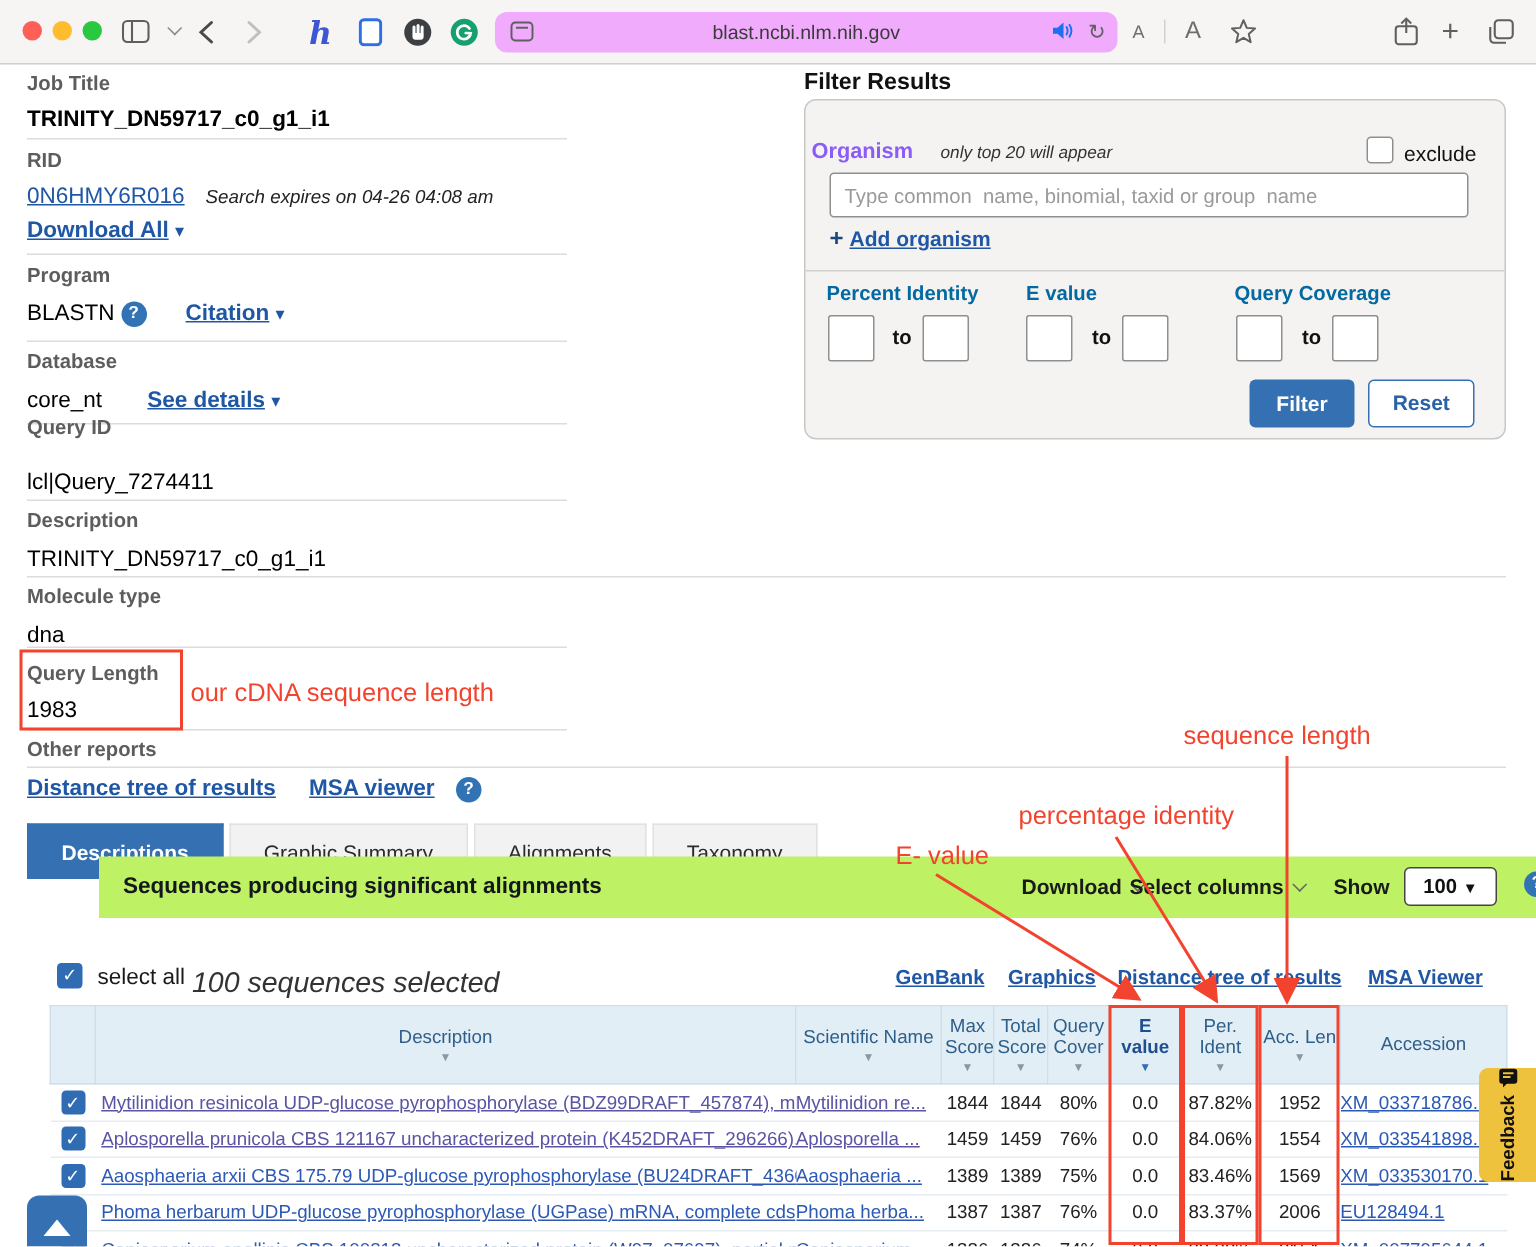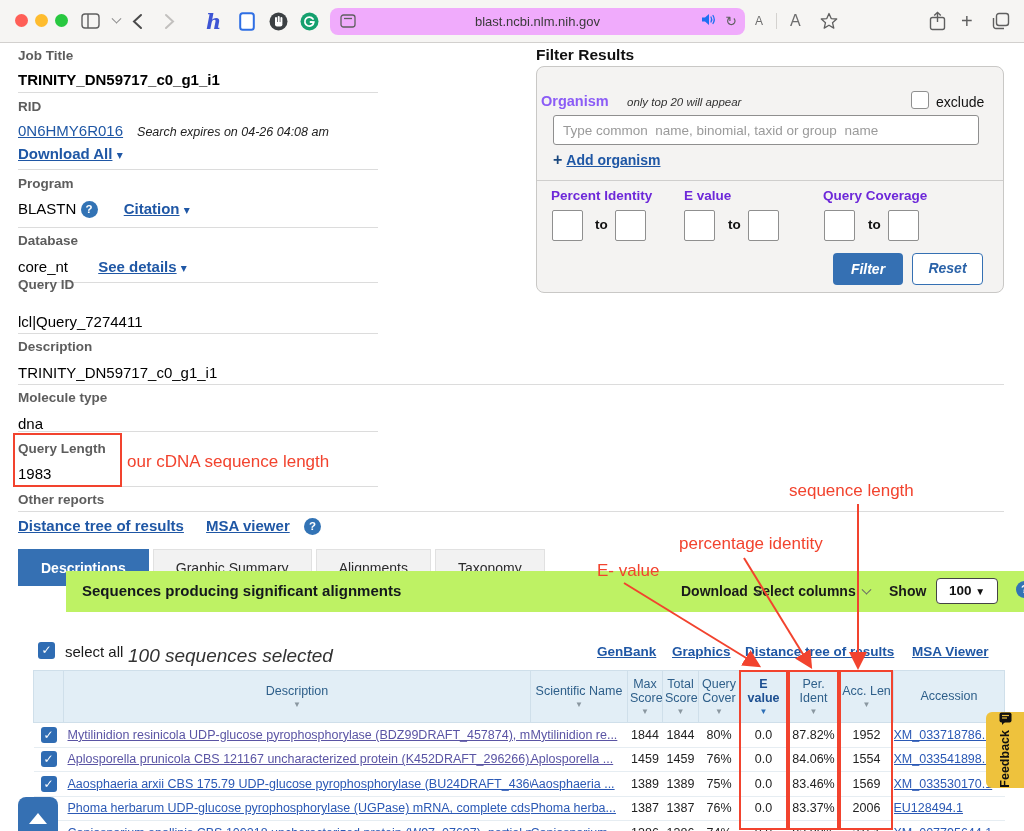--- a/index.html
+++ b/index.html
@@ -37,24 +37,24 @@
   .fpanel { position:absolute; left:536px; top:66px; width:468px; height:227px; background:#f4f3f2; border:1px solid #c9c8c6; border-radius:8px; }
   .fpanel .org-lab { position:absolute; left:4px; top:26px; font-size:14.5px; font-weight:bold; color:#8b5cf6; }
   .fpanel .org-note { position:absolute; left:90px; top:29px; font-size:11.5px; font-style:italic; color:#333; }
   .fpanel .exclude { position:absolute; left:374px; top:24px; width:18px; height:18px; background:#fff; border:1px solid #8f8f8f; border-radius:3px; }
   .fpanel .exclude-lab { position:absolute; left:399px; top:27px; font-size:14px; color:#111; }
   .fpanel input.org { position:absolute; left:16px; top:48px; width:426px; height:30px; border:1px solid #8f8f8f; border-radius:3px; font-size:13.5px; padding:0 9px; color:#333; font-family:inherit; }
   .fpanel input.org::placeholder { color:#9a9a9a; }
   .fpanel .addorg { position:absolute; left:16px; top:84px; font-size:14px; }
   .fpanel .plus { color:#1a477e; font-weight:bold; font-size:16px; margin-right:4px; }
   .fpanel .hline { position:absolute; left:0; top:113px; width:100%; height:1px; background:#cfcecd; }
-  .rlab { position:absolute; top:121px; font-size:13.5px; font-weight:bold; color:#6d28d9; }
+  .rlab { position:absolute; top:121px; font-size:13.5px; font-weight:bold; color:#0369a1; }
   .rin { position:absolute; top:143px; width:31px; height:31px; border:1px solid #8f8f8f; background:#fff; border-radius:2px; font-family:inherit; }
   .rto { position:absolute; top:150px; font-size:13.5px; font-weight:bold; color:#111; }
-  .btn { position:absolute; top:186px; height:32px; border-radius:4px; font-size:14px; font-weight:bold; text-align:center; line-height:32px; cursor:pointer;font-style:italic; }
+  .btn { position:absolute; top:186px; height:32px; border-radius:4px; font-size:14px; font-weight:bold; text-align:center; line-height:32px; cursor:pointer; }
   .btn.filter { left:296px; width:70px; background:#3570b3; color:#fff; }
   .btn.reset { left:375px; width:71px; background:#fff; color:#2a62a8; border:1.5px solid #3570b3; line-height:29px; }
 
   
   .red-note { fill:#f2432e; font-size:17px; font-family:"Liberation Sans",sans-serif; }
 
   
   .tabs { position:absolute; left:18px; top:549px; height:37px; display:flex; gap:4px; }
   .tab { height:37px; padding:0 22px; font-size:14px; display:flex; align-items:center; background:#f2f2f2; border:1px solid #e1e1e1; border-bottom:none; color:#2b2b2b; cursor:pointer; }
   .tab.active { background:#3570b3; color:#fff; font-weight:bold; border-color:#3570b3; }

